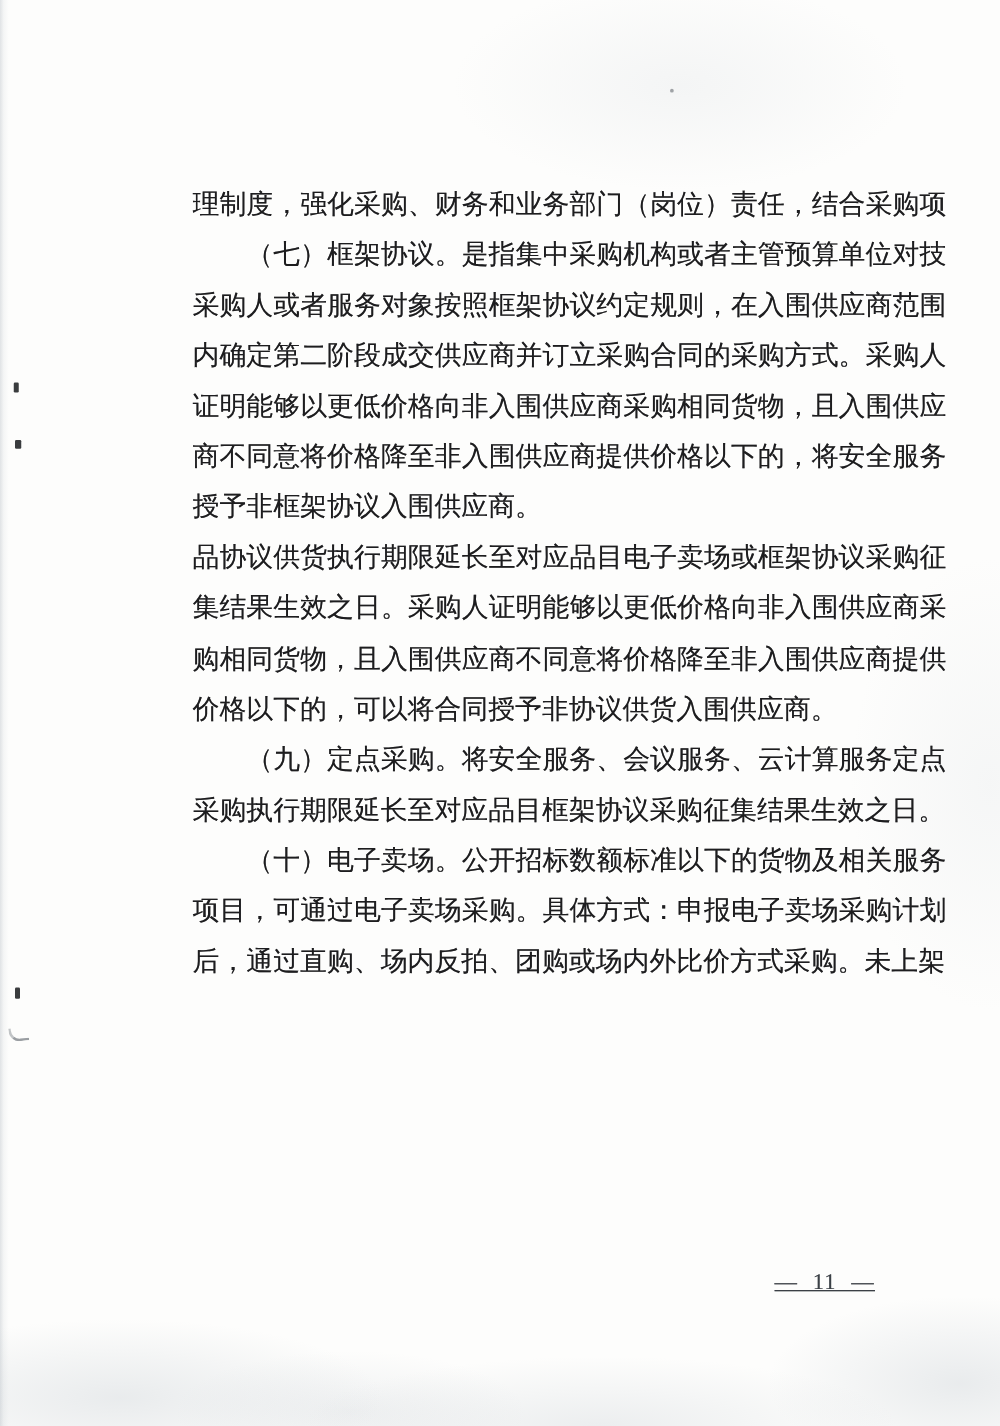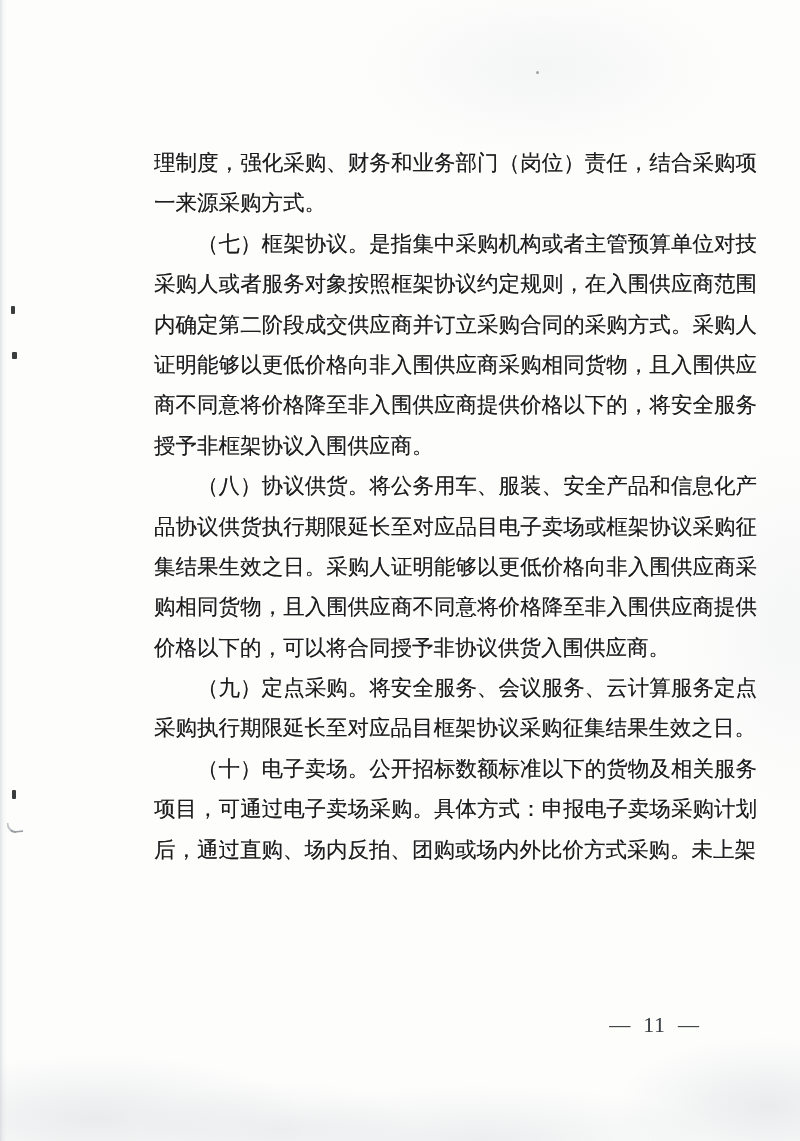--- a/index.html
+++ b/index.html
@@ -52,26 +52,27 @@
     overflow: hidden;
   }
   .line.last { text-align-last: left; }
   .para.indent .line.first { padding-left: 43px; }
 
   
   .page-number {
     position: absolute;
     top: 1012px;
     right: 100px;
-    font-size: 21px;
+    font-size: 18px;
     line-height: 26px;
     color: #3b4046;
     letter-spacing: 1px;
     word-spacing: 6px;
     text-shadow: 0 0 0.5px rgba(40,44,50,0.5);
+    text-decoration: underline;
   }
 
   
   .scan-mark { position: absolute; background: #3a3c3e; border-radius: 1px; }
   .mark-1 { left: 11px; top: 306px; width: 4px; height: 8px; }
   .mark-2 { left: 12px; top: 352px; width: 5px; height: 7px; }
   .mark-3 { left: 12px; top: 790px; width: 4px; height: 9px; }
   .mark-hook {
     position: absolute;
     left: 7px; top: 822px;
@@ -92,32 +93,30 @@
   }
 </style>
 </head>
 <body>
 
 <div class="page">
 
   <div class="text-body">
       <div class="para">
         <div class="line first">理制度，强化采购、财务和业务部门（岗位）责任，结合采购项</div>
-        <div class="line last">一来源采购方式。</div>
       </div>
       <div class="para indent">
         <div class="line first">（七）框架协议。是指集中采购机构或者主管预算单位对技</div>
         <div class="line">采购人或者服务对象按照框架协议约定规则，在入围供应商范围</div>
         <div class="line">内确定第二阶段成交供应商并订立采购合同的采购方式。采购人</div>
         <div class="line">证明能够以更低价格向非入围供应商采购相同货物，且入围供应</div>
         <div class="line">商不同意将价格降至非入围供应商提供价格以下的，将安全服务</div>
         <div class="line last">授予非框架协议入围供应商。</div>
       </div>
       <div class="para indent">
-        <div class="line first">（八）协议供货。将公务用车、服装、安全产品和信息化产</div>
         <div class="line">品协议供货执行期限延长至对应品目电子卖场或框架协议采购征</div>
         <div class="line">集结果生效之日。采购人证明能够以更低价格向非入围供应商采</div>
         <div class="line">购相同货物，且入围供应商不同意将价格降至非入围供应商提供</div>
         <div class="line last">价格以下的，可以将合同授予非协议供货入围供应商。</div>
       </div>
       <div class="para indent">
         <div class="line first">（九）定点采购。将安全服务、会议服务、云计算服务定点</div>
         <div class="line last">采购执行期限延长至对应品目框架协议采购征集结果生效之日。</div>
       </div>
       <div class="para indent">

